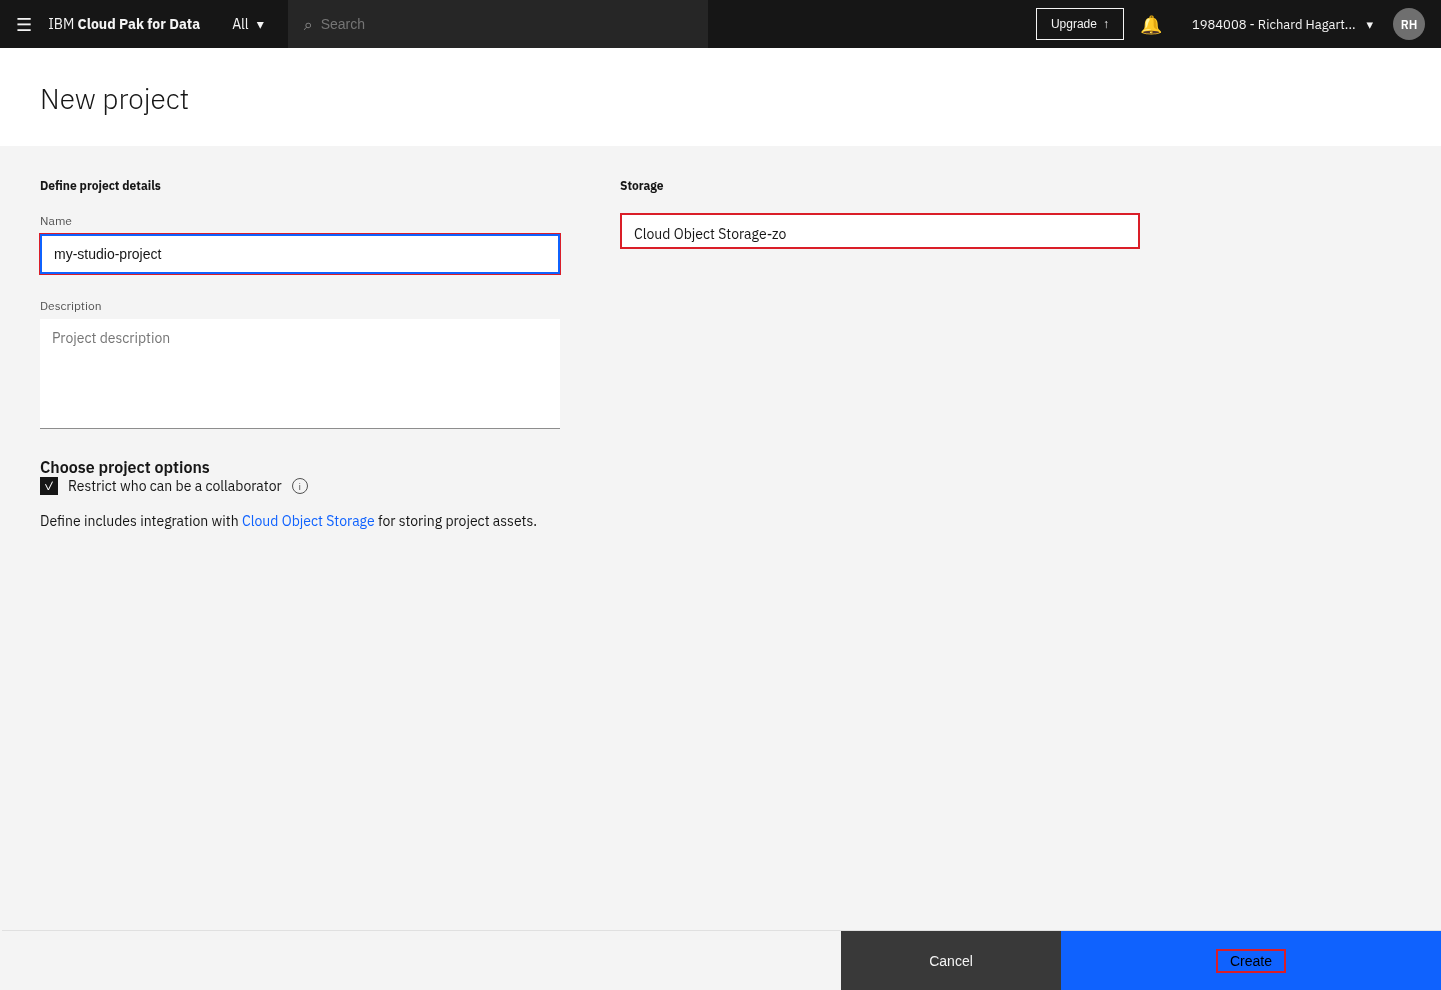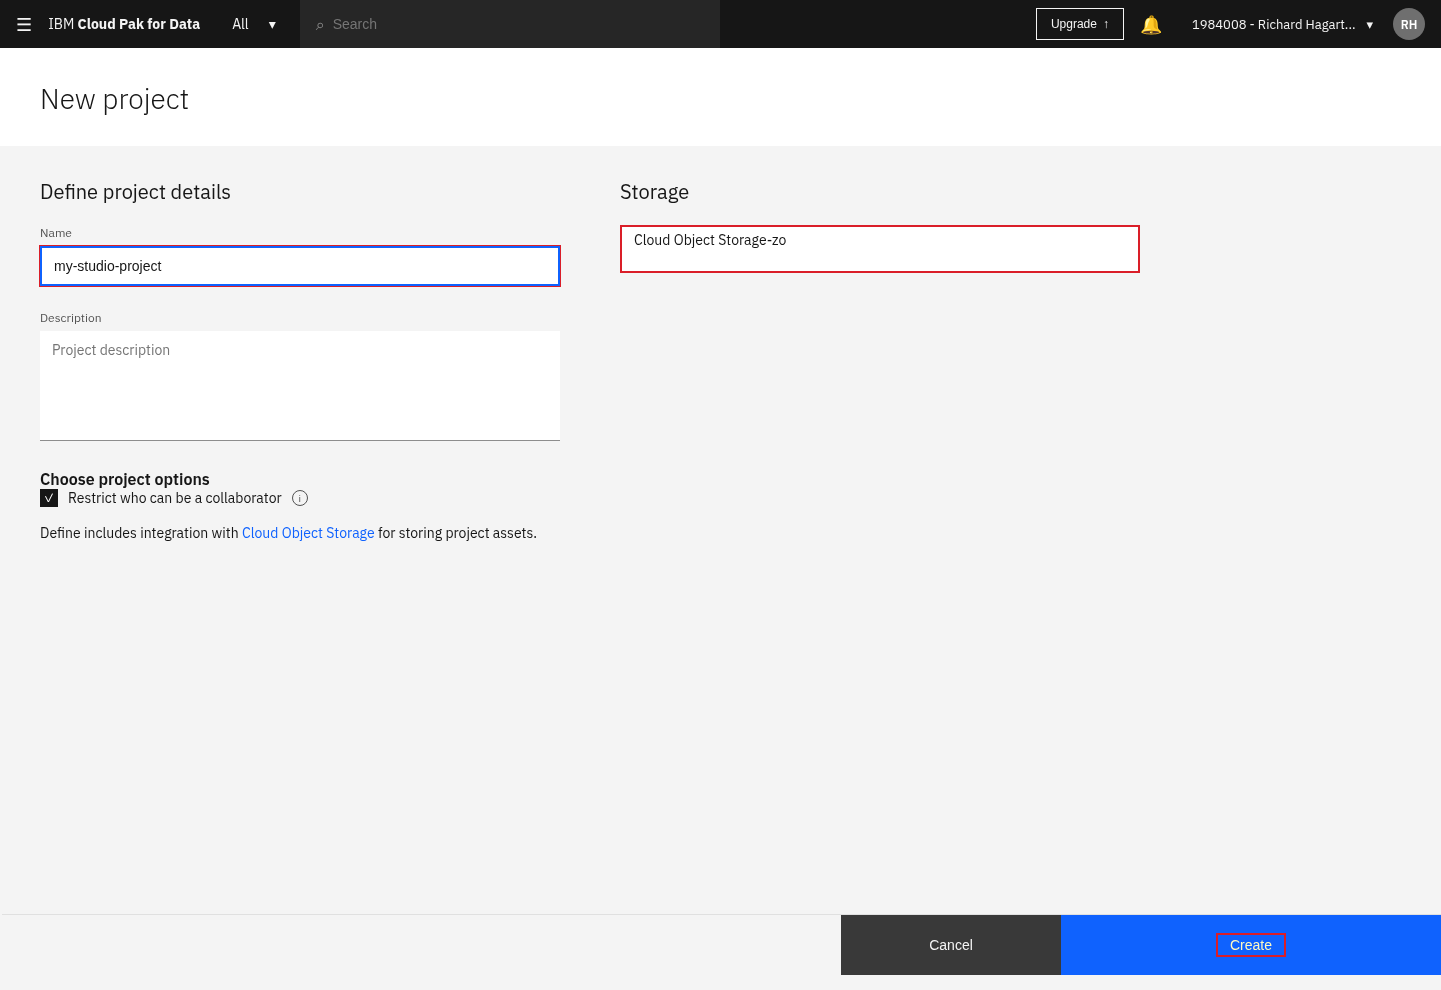--- a/index.html
+++ b/index.html
@@ -48,21 +48,21 @@
       background: transparent;
       border: none;
       outline: none;
       color: #8d8d8d;
       font-size: 14px;
       width: 100%;
     }
     .navbar-all-dropdown {
       display: flex;
       align-items: center;
-      gap: 20px;
+      gap: 8px;
       color: #f4f4f4;
       cursor: pointer;
       padding: 0 12px;
       height: 48px;
       white-space: nowrap;
     }
     .navbar-right {
       margin-left: auto;
       display: flex;
       align-items: center;
@@ -134,22 +134,22 @@
     .form-left {
       flex: 0 0 580px;
       max-width: 580px;
       padding-right: 60px;
     }
     .form-right {
       flex: 1;
     }
 
     .section-title {
-      font-size: 20px;
-      font-weight: 400;
+      font-size: 12px;
+      font-weight: 700;
       color: #161616;
       margin-bottom: 20px;
     }
 
     .field-label {
       font-size: 12px;
       color: #525252;
       margin-bottom: 6px;
       display: block;
     }
@@ -233,54 +233,54 @@
     .integration-link {
       color: #0f62fe;
       text-decoration: none;
       cursor: pointer;
     }
 
     
     .storage-dropdown {
       border: 2px solid #da1e28;
       background: #fff;
-      padding: 22px 12px;
+      padding: 10px 12px;
       font-size: 14px;
       color: #161616;
       width: 100%;
       max-width: 520px;
       height: 36px;
       display: flex;
-      align-items: flex-end;
+      align-items: flex-start;
     }
 
     
     .footer-bar {
       display: flex;
       justify-content: flex-end;
       background: #f4f4f4;
       border-top: 1px solid #e0e0e0;
       position: fixed;
       bottom: 0; left: 2px; right: 0;
-      height: 76px;
+      height: 60px;
       z-index: 100;
     }
     .cancel-btn {
       background: #393939;
       color: #f4f4f4;
       border: none;
       padding: 0 32px;
       font-size: 14px;
       cursor: pointer;
       height: 60px;
       min-width: 220px;
     }
     .create-btn {
       background: #0f62fe;
-      color: #fef9c3;
+      color: #000000;
       border: none;
       padding: 0 32px;
       font-size: 14px;
       cursor: pointer;
       height: 60px;
       min-width: 380px;
       position: relative;
     }
     .create-btn-inner {
       display: flex;

